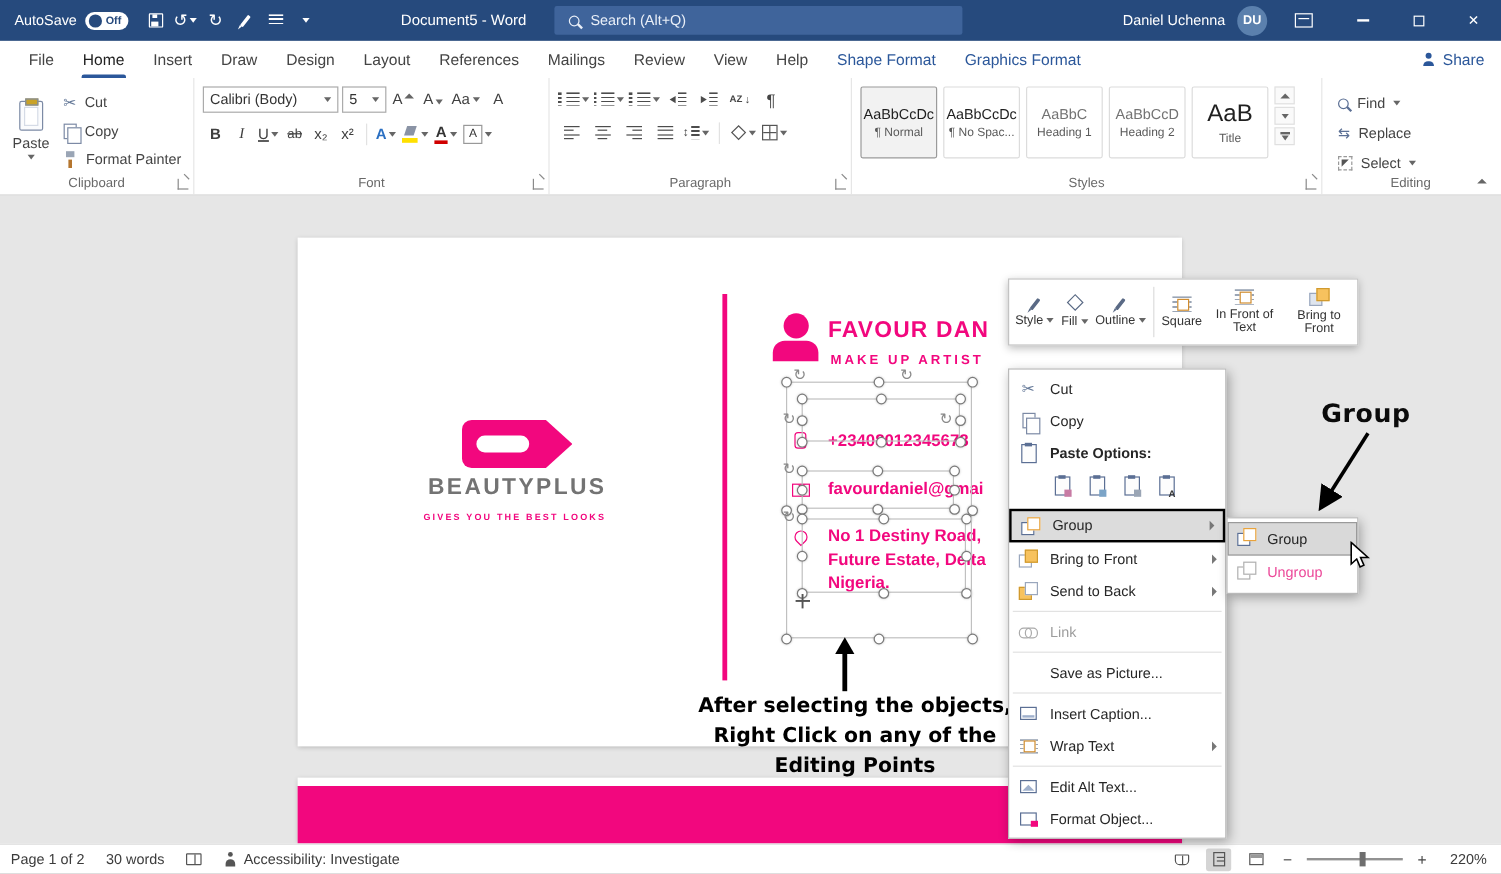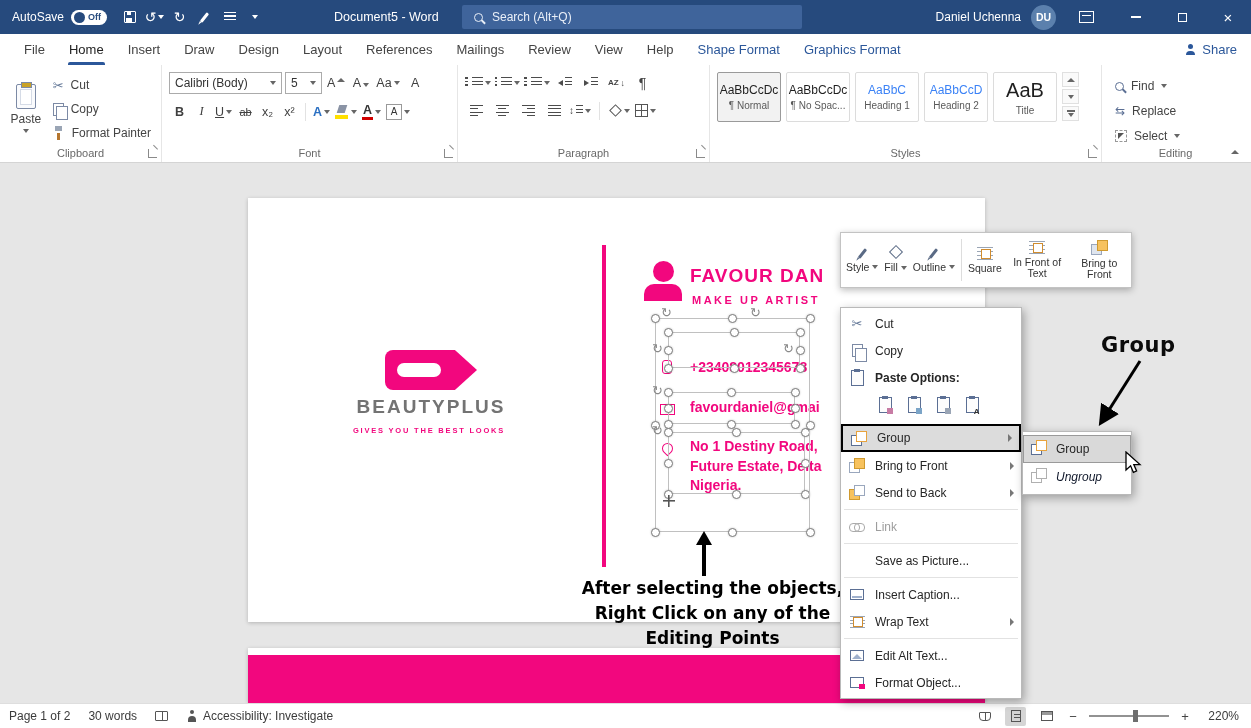--- a/index.html
+++ b/index.html
@@ -110,24 +110,24 @@
   .al-l{background-position:0 0,0 3.5px,0 7px,0 10.5px;}
   .al-c{background-position:0 0,2.5px 3.5px,0 7px,2.5px 10.5px;}
   .al-r{background-position:0 0,5px 3.5px,0 7px,5px 10.5px;}
   .al-j{background-size:13px 1.3px,13px 1.3px,13px 1.3px,13px 1.3px;background-position:0 0,0 3.5px,0 7px,0 10.5px;}
   .updown{font-size:10px;color:#444;}
   .ic-bucket{width:9px;height:9px;border:1.3px solid #555;transform:rotate(45deg);display:inline-block;margin:0 2px;}
   .ic-borders{width:13px;height:13px;border:1px solid #555;background:linear-gradient(#555,#555) center/100% 1px no-repeat,linear-gradient(#555,#555) center/1px 100% no-repeat;display:inline-block;}
   .g-styles{width:392px;}
   .styles-wrap{display:flex;align-items:flex-start;}
   .styles-row{display:flex;gap:5px;}
-  .scard{width:64px;height:50px;border:1px solid #dcdcdc;border-radius:2px;background:#fff;display:flex;flex-direction:column;align-items:center;justify-content:center;gap:3px;}
+  .scard{width:64px;height:60px;border:1px solid #dcdcdc;border-radius:2px;background:#fff;display:flex;flex-direction:column;align-items:center;justify-content:center;gap:3px;}
   .scard.sel{border-color:#9a9a9a;background:#f2f2f2;}
   .sprev{font-size:12px;color:#1f1f1f;white-space:nowrap;}
-  .sprev.h{color:#3b82f6;}
+  .sprev.h{color:#737373;}
   .sprev.title{font-size:20px;}
   .snm{font-size:10px;color:#5a5a5a;white-space:nowrap;}
   .styles-scroll{display:flex;flex-direction:column;gap:2px;margin-left:5px;}
   .ssb{width:17px;height:15px;border:1px solid #e0e0e0;display:flex;flex-direction:column;align-items:center;justify-content:center;background:#fafafa;}
   .morebar{width:8px;height:1.5px;background:#666;margin-bottom:1.5px;}
   .g-edit{width:147px;border-right:none;}
   .ed-stack{display:flex;flex-direction:column;gap:1px;padding-top:2px;}
   .ic-magc{color:#5b6f94;}
   .ic-rep{font-size:12px;color:#5b6f94;}
   .ic-select{width:12px;height:12px;border:1px dashed #999;position:relative;display:inline-block;}
@@ -222,21 +222,21 @@
   .i-alt::after{content:"";position:absolute;left:1px;bottom:1px;border-left:5px solid transparent;border-right:5px solid transparent;border-bottom:5px solid #9fb0cc;}
   .i-layout{width:14px;height:11px;border:1.2px solid #5b6f94;position:relative;display:inline-block;}
   .i-layout::after{content:"";position:absolute;left:3px;top:2px;width:6px;height:5px;border:1px solid #9fb0cc;}
   .i-fmt{width:14px;height:11px;border:1.2px solid #5b6f94;position:relative;display:inline-block;}
   .i-fmt::after{content:"";position:absolute;right:-2px;bottom:-2px;width:6px;height:5px;background:#F2077E;}
 
   
   .submenu{position:absolute;left:1022px;top:431px;width:110px;background:#fff;border:1px solid #b9b9b9;box-shadow:2px 3px 9px rgba(0,0,0,.32);padding:3px 0;z-index:35;font-size:12px;color:#262626;}
   .smi{height:28px;display:flex;align-items:center;gap:9px;padding:0 8px;}
   .smi.hl{background:#d9d9d9;outline:1px solid #9a9a9a;outline-offset:-1px;}
-  .smi.disabled{color:#0f172a;font-style:italic;}
+  .smi.disabled{color:#ec4899;}
 
   
   .callout{position:absolute;left:1101px;top:333px;font-family:"DejaVu Sans",sans-serif;font-weight:700;font-size:21px;color:#0b0b0b;z-index:36;letter-spacing:.5px;}
   .callout-arrow{position:absolute;left:1086px;top:357px;z-index:36;}
   .cursor{position:absolute;left:1124px;top:451px;z-index:50;}
 
   
   .statusbar{position:absolute;left:0;top:703px;width:100%;height:25px;background:#fff;border-top:1px solid #dedede;display:flex;align-items:center;font-size:12px;color:#3b3b3b;z-index:10;}
   .sb-left{display:flex;align-items:center;gap:18px;padding-left:9px;}
   .ib-book{width:13px;height:10px;border:1px solid #555;border-radius:1px;position:relative;display:inline-block;}

